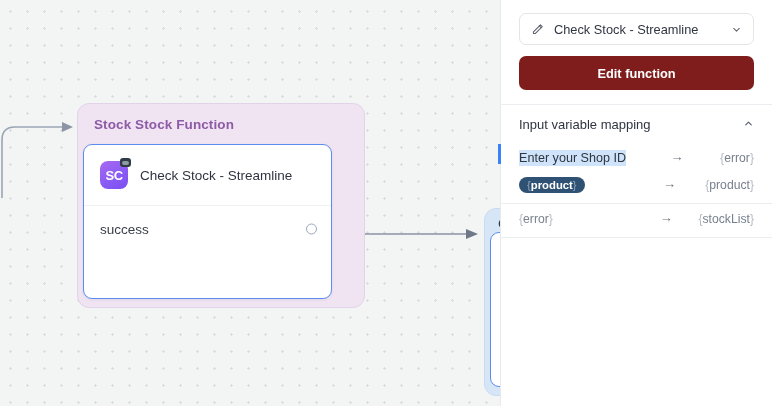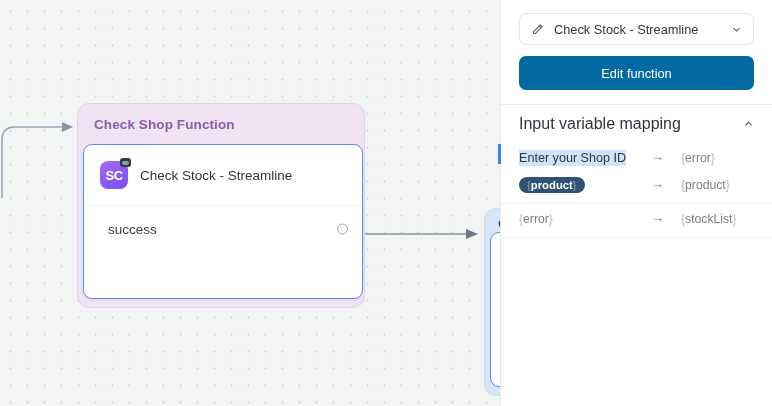--- a/index.html
+++ b/index.html
@@ -61,21 +61,21 @@
     color: #8e5ba6;
     letter-spacing: .1px;
     white-space: nowrap;
   }
 
   
   .fn-card {
     position: absolute;
     left: 83px;
     top: 144px;
-    width: 280px;
+    width: 249px;
     height: 155px;
     background: #ffffff;
     border: 1.6px solid #5b8def;
     border-radius: 9px;
     box-shadow: 0 1px 3px rgba(30,40,80,.08);
     overflow: hidden;
   }
 
   .fn-head {
     display: flex;
@@ -125,21 +125,21 @@
     font-size: 13.5px;
     color: #2f3540;
     white-space: nowrap;
   }
 
   .port-row {
     position: relative;
     display: flex;
     align-items: center;
     height: 47px;
-    padding: 0 24px;
+    padding: 0 16px;
     border-top: 1px solid #eef0f3;
   }
   .port-label {
     font-size: 13.5px;
     color: #3a4049;
   }
   .port-dot {
     position: absolute;
     right: 14px;
     top: 50%;
@@ -232,52 +232,53 @@
   .pencil-icon svg { display: block; }
   .chev-icon svg { display: block; }
 
   .edit-btn {
     display: block;
     width: 100%;
     height: 34px;
     margin-top: 11px;
     border: none;
     border-radius: 7px;
-    background: #0369a1;
+    background: #7f1d1d;
     color: #ffffff;
     font-family: "Liberation Sans", sans-serif;
     font-size: 12.8px;
-    font-weight: 400;
+    font-weight: 700;
     cursor: pointer;
   }
 
   .sect-divider {
     margin-top: 14px;
     border-top: 1px solid #ebedf0;
   }
 
   .section { padding: 0 18px; }
 
   .sect-head {
     display: flex;
     align-items: center;
     justify-content: space-between;
     height: 38px;
     cursor: pointer;
   }
   .sect-head .sect-title {
-    font-size: 16px;
+    font-size: 13px;
     color: #2f3540;
   }
 
   .map-row {
     display: flex;
     align-items: center;
     height: 27px;
     gap: 8px;
+    justify-content: space-between;
   }
   .map-left {
     width: 124px;
     flex: 0 0 124px;
     overflow: hidden;
     white-space: nowrap;
   }
   .map-arrow {
     width: 22px;
     flex: 0 0 22px;
@@ -330,21 +331,21 @@
     <svg class="edges" width="502" height="406" viewBox="0 0 502 406">
 
       <path d="M 2 198 L 2 140 Q 2 127 15 127 L 62 127" fill="none" stroke="#9aa5b4" stroke-width="1.6"></path>
       <polygon points="62,122 73,127 62,132" fill="#8b95a5"></polygon>
 
       <path d="M 355 234 L 466 234" fill="none" stroke="#8b95a5" stroke-width="1.6"></path>
       <polygon points="466,229 478,234 466,239" fill="#6e7886"></polygon>
     </svg>
 
     <div class="group-node">
-      <div class="group-title">Check Shop Function</div>
+      <div class="group-title">Stock Stock Function</div>
     </div>
 
     <div class="fn-card">
       <div class="fn-head">
         <div class="app-icon">
           <span class="ic-txt">SC</span>
           <span class="ic-badge"></span>
         </div>
         <div class="fn-title">Check Stock - Streamline</div>
       </div>

